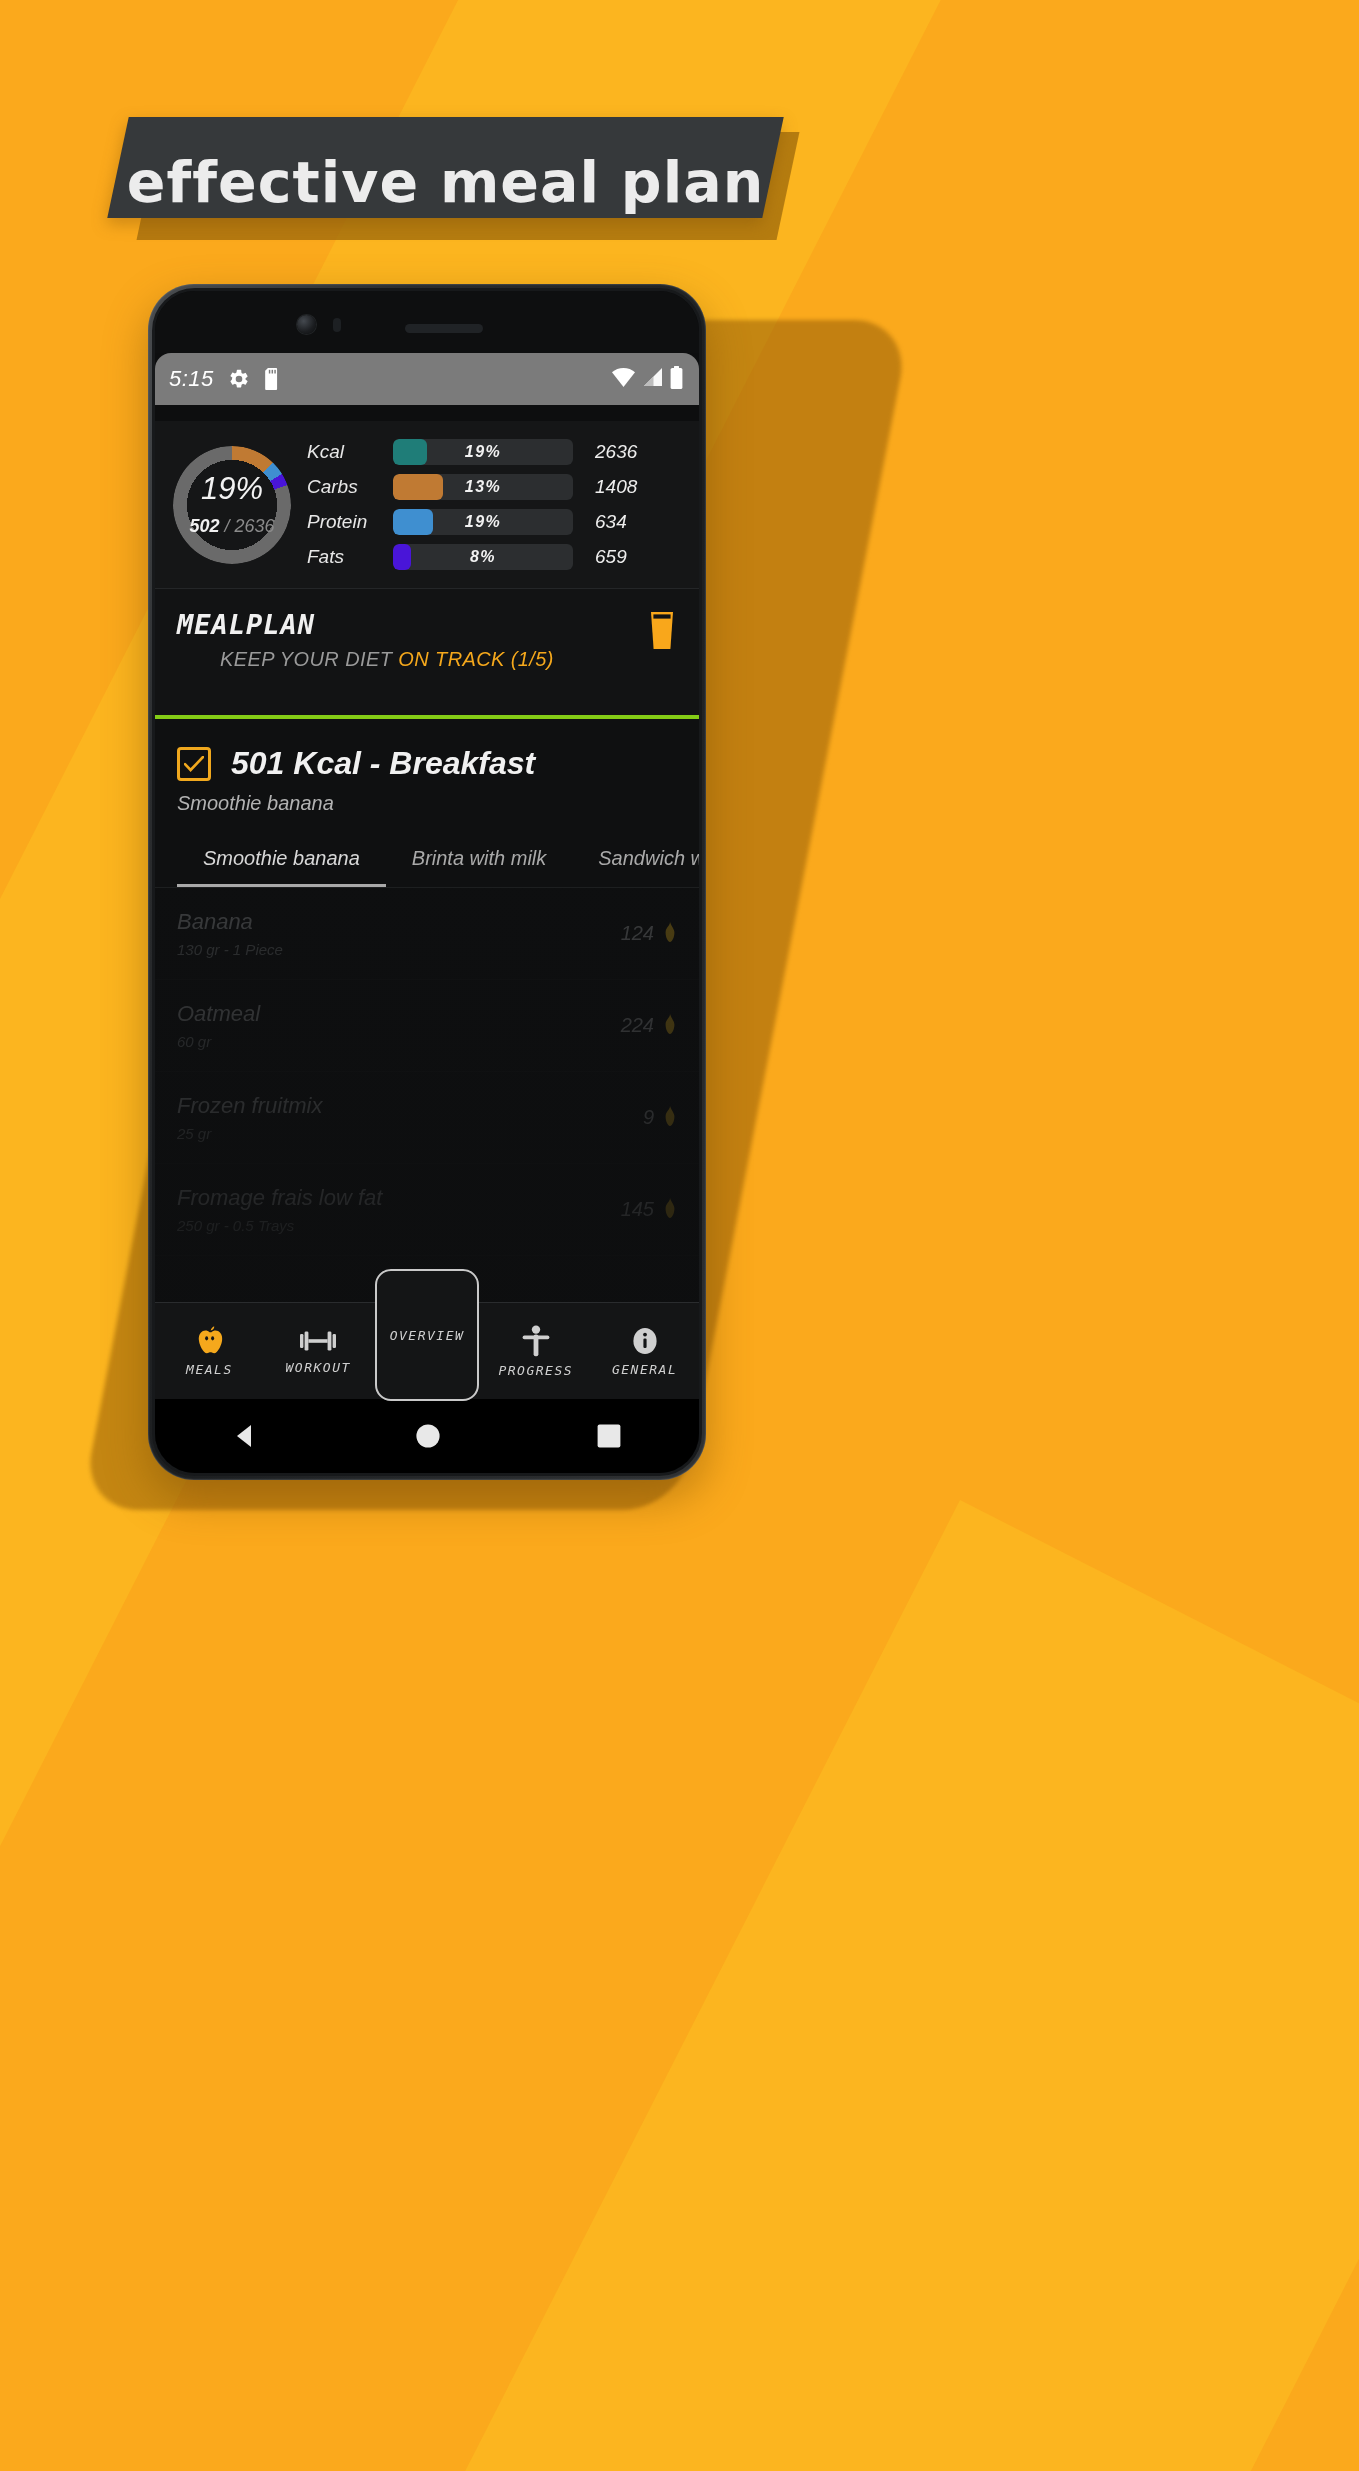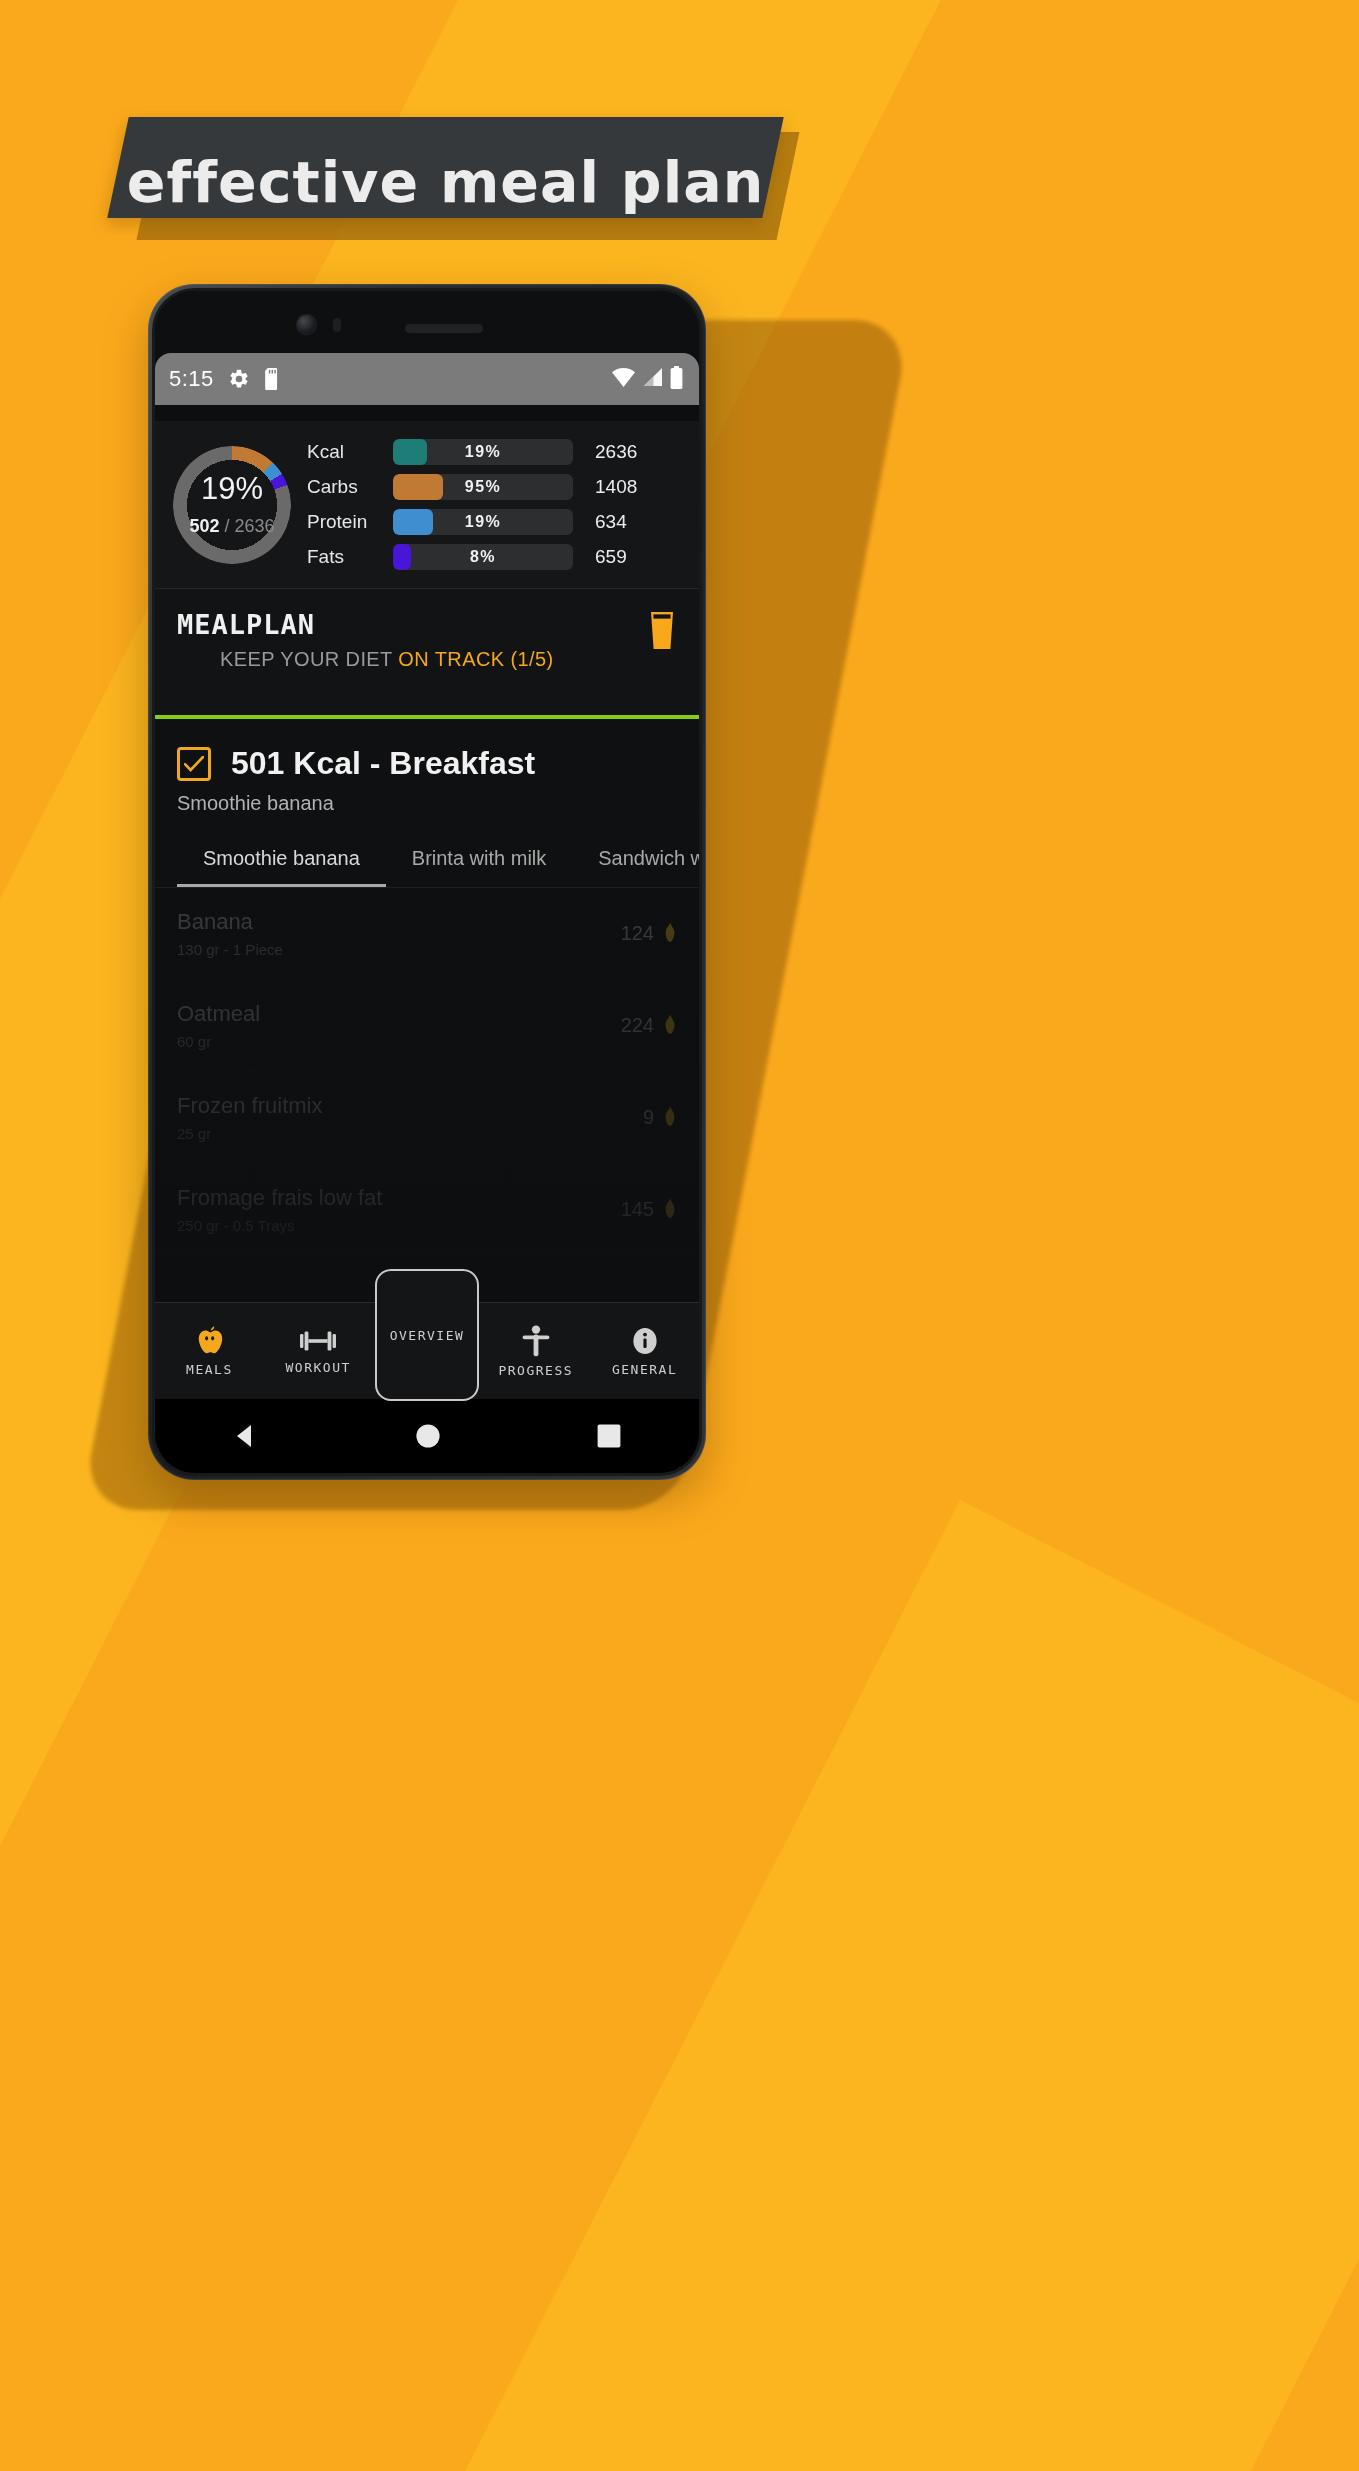--- a/index.html
+++ b/index.html
@@ -47,21 +47,21 @@
     position:absolute;left:148px;top:284px;width:558px;height:1196px;
     background:linear-gradient(118deg,#4a4d50 0%,#2b2d2f 22%,#1c1e20 55%,#303234 100%);
     border-radius:46px;
     box-shadow:0 18px 44px rgba(120,75,5,.45), inset 0 0 2px #7c8086;
     padding:4px;box-sizing:border-box;
   }
   #phone-body{
     width:100%;height:100%;box-sizing:border-box;
     border:3px solid #17191b;border-radius:43px;
     background:#0b0c0d;overflow:hidden;position:relative;
-    display:flex;flex-direction:column;
+    display:flex;flex-direction:column;font-style:italic;
   }
   
   #phone-top-bezel{height:62px;position:relative;background:#0e0f10;flex:none;}
   #front-camera{position:absolute;left:142px;top:24px;width:19px;height:19px;border-radius:50%;
     background:radial-gradient(circle at 35% 32%, #44494f 0%, #1b1d20 60%, #0d0e0f 100%);
     box-shadow:0 0 0 1px #222527;}
   #sensor-dot{position:absolute;left:178px;top:27px;width:8px;height:14px;border-radius:4px;background:#1d2023;}
   #earpiece{position:absolute;left:250px;top:33px;width:78px;height:9px;border-radius:5px;background:#202326;}
 
   
@@ -245,21 +245,21 @@
               <div class="macro-bar">
                 <div class="macro-fill" style="width: 19%; background: rgb(31, 125, 120);"></div>
                 <div class="macro-pct">19%</div>
               </div>
               <div class="macro-val">2636</div>
             </div>
             <div class="macro-row">
               <div class="macro-name">Carbs</div>
               <div class="macro-bar">
                 <div class="macro-fill" style="width: 28%; background: rgb(192, 122, 51);"></div>
-                <div class="macro-pct">95%</div>
+                <div class="macro-pct">13%</div>
               </div>
               <div class="macro-val">1408</div>
             </div>
             <div class="macro-row">
               <div class="macro-name">Protein</div>
               <div class="macro-bar">
                 <div class="macro-fill" style="width: 22%; background: rgb(63, 143, 208);"></div>
                 <div class="macro-pct">19%</div>
               </div>
               <div class="macro-val">634</div>

